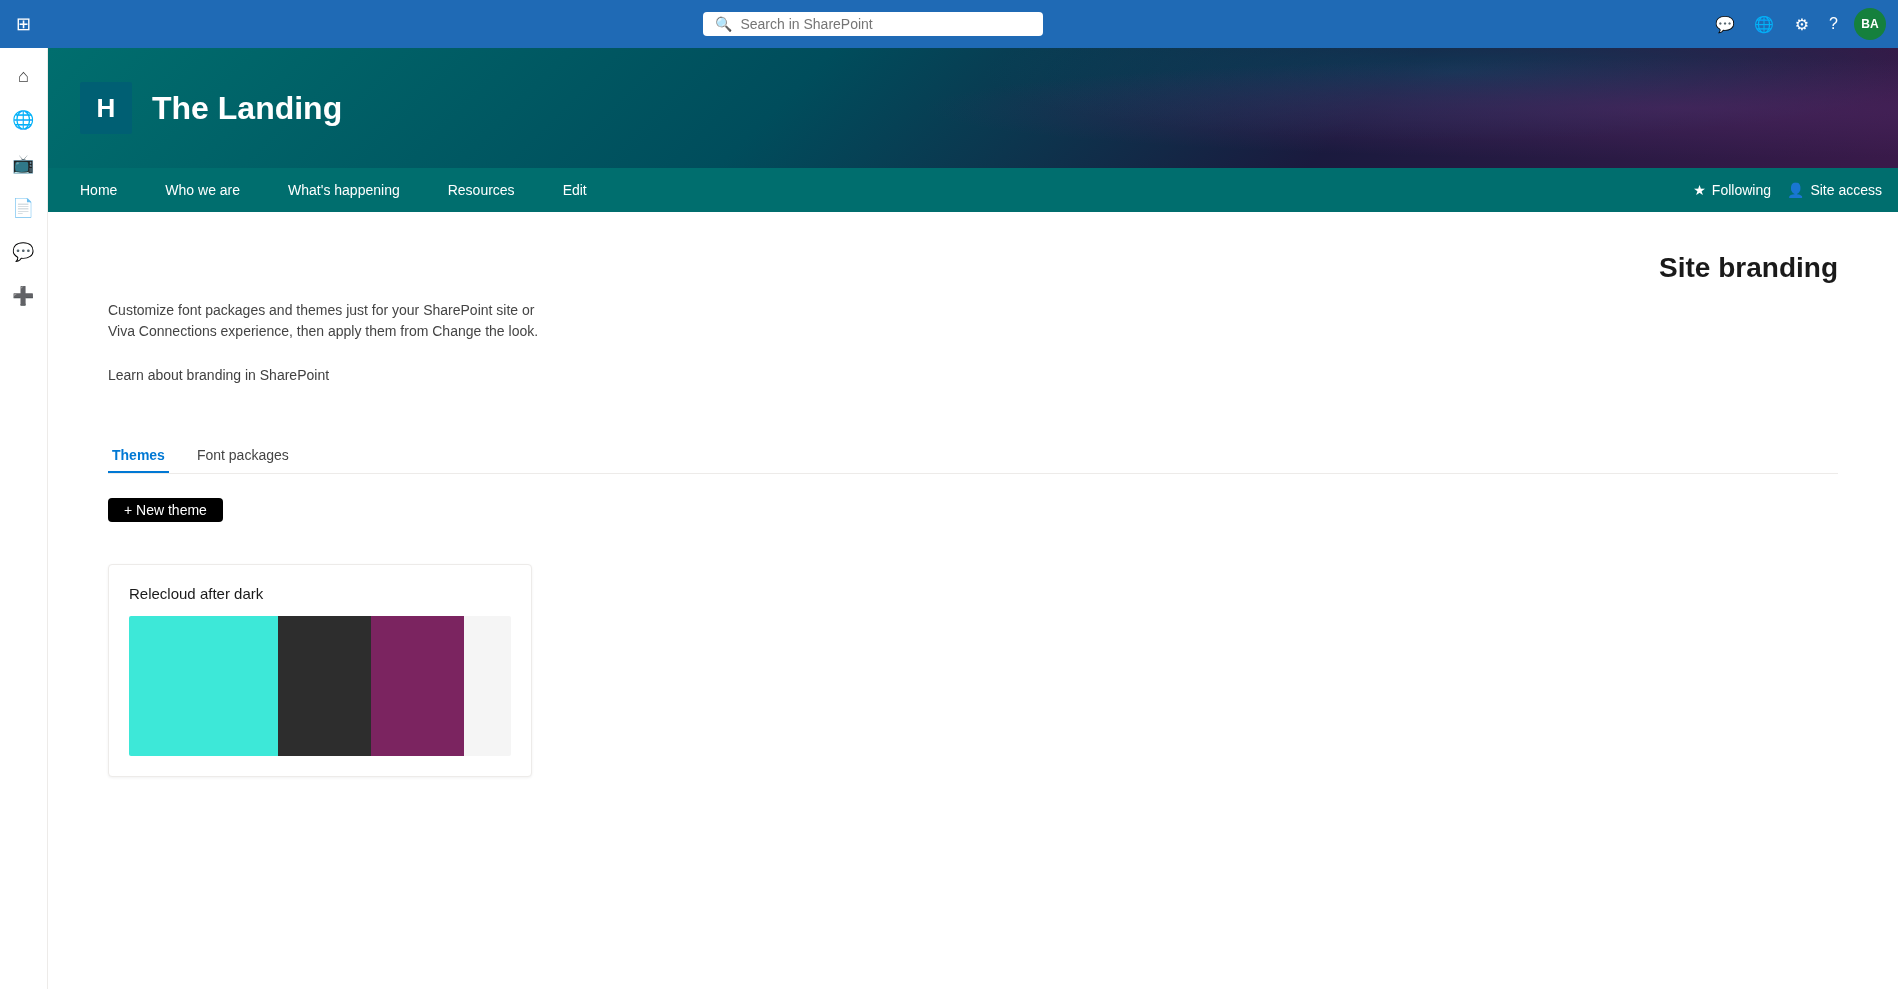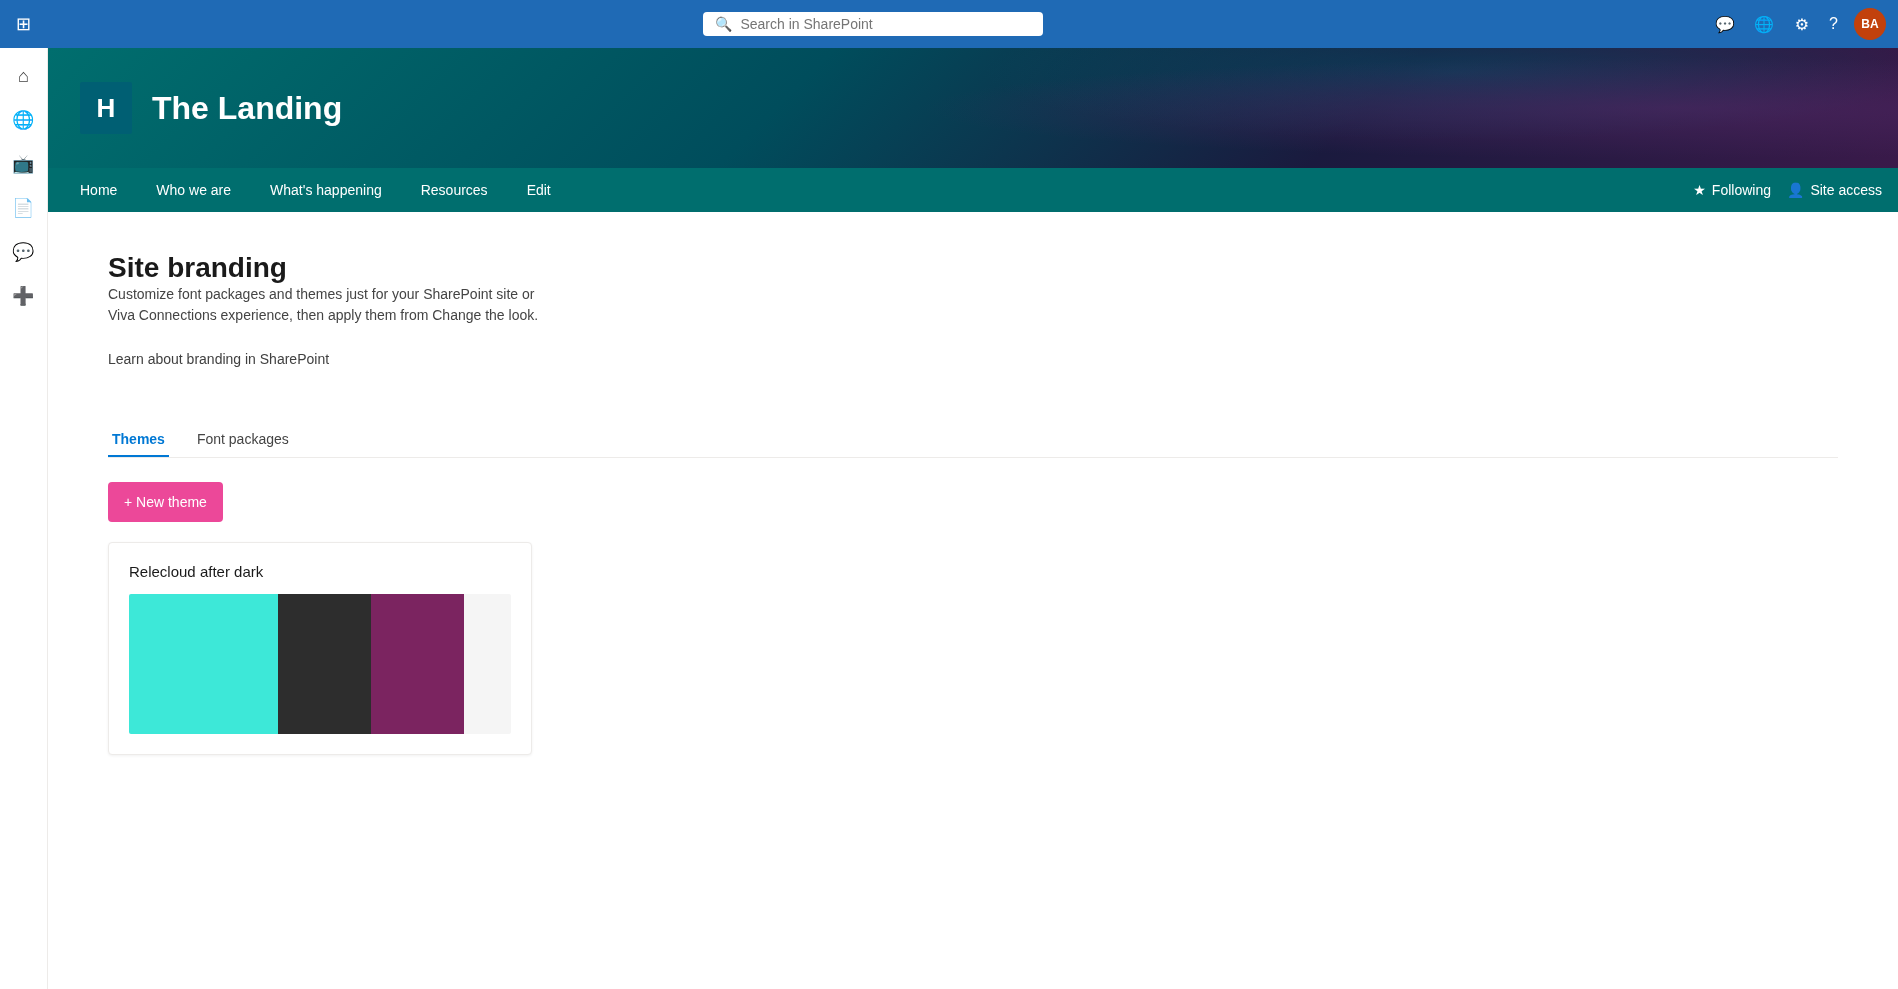--- a/index.html
+++ b/index.html
@@ -33,21 +33,21 @@
       outline: none;
       font-size: 14px;
       width: 100%;
       color: #333;
     }
     #search-icon-wrap { color: #666; font-size: 14px; }
     #topbar-right { display: flex; align-items: center; gap: 12px; }
     .topbar-icon { color: #fff; font-size: 16px; cursor: pointer; padding: 4px; }
     #avatar {
       width: 32px; height: 32px;
-      background: #c2410c;
+      background: #15803d;
       border-radius: 50%;
       display: flex; align-items: center; justify-content: center;
       color: #fff; font-size: 12px; font-weight: 600;
       cursor: pointer;
     }
 
     
     #sidebar {
       position: fixed;
       top: 48px; left: 0; bottom: 0;
@@ -111,21 +111,21 @@
     #navbar {
       margin-left: 48px;
       background: #006e6e;
       height: 44px;
       display: flex;
       align-items: center;
       padding: 0 16px;
       gap: 0;
       justify-content: space-between;
     }
-    #navbar-left { display: flex; align-items: center; gap: 7px; }
+    #navbar-left { display: flex; align-items: center; gap: 16px; }
     .nav-item {
       color: #fff;
       font-size: 14px;
       padding: 0 16px;
       height: 44px;
       display: flex; align-items: center;
       cursor: pointer;
       white-space: nowrap;
     }
     #navbar-right { display: flex; align-items: center; gap: 16px; }
@@ -139,20 +139,22 @@
     
     #main {
       margin-left: 48px;
       padding: 40px 60px;
       min-height: calc(100vh - 212px);
     }
     #page-title {
       font-size: 28px;
       font-weight: 600;
       color: #1a1a1a;
+      margin-bottom: 16px;
+      text-align: right;
     }
     #page-description {
       font-size: 14px;
       color: #444;
       max-width: 440px;
       line-height: 1.5;
       margin-bottom: 24px;
     }
     #learn-link {
       color: #404040;
@@ -181,29 +183,29 @@
       border-bottom: 2px solid transparent;
     }
     .tab.active {
       color: #0078d4;
       border-bottom: 2px solid #0078d4;
       font-weight: 600;
     }
 
     
     #new-theme-btn {
-      background: #ec4899;
+      background: #000000;
       color: #fff;
       border: none;
-      padding: 12px 16px;
+      padding: 4px 16px;
       font-size: 14px;
       border-radius: 4px;
       cursor: pointer;
       display: flex; align-items: center; gap: 6px;
-      margin-bottom: 20px;
+      margin-bottom: 42px;
     }
 
     
     #theme-card {
       border: 1px solid #edebe9;
       border-radius: 4px;
       padding: 20px;
       width: 424px;
       background: #fff;
       box-shadow: 0 1px 3px rgba(0,0,0,0.06);

